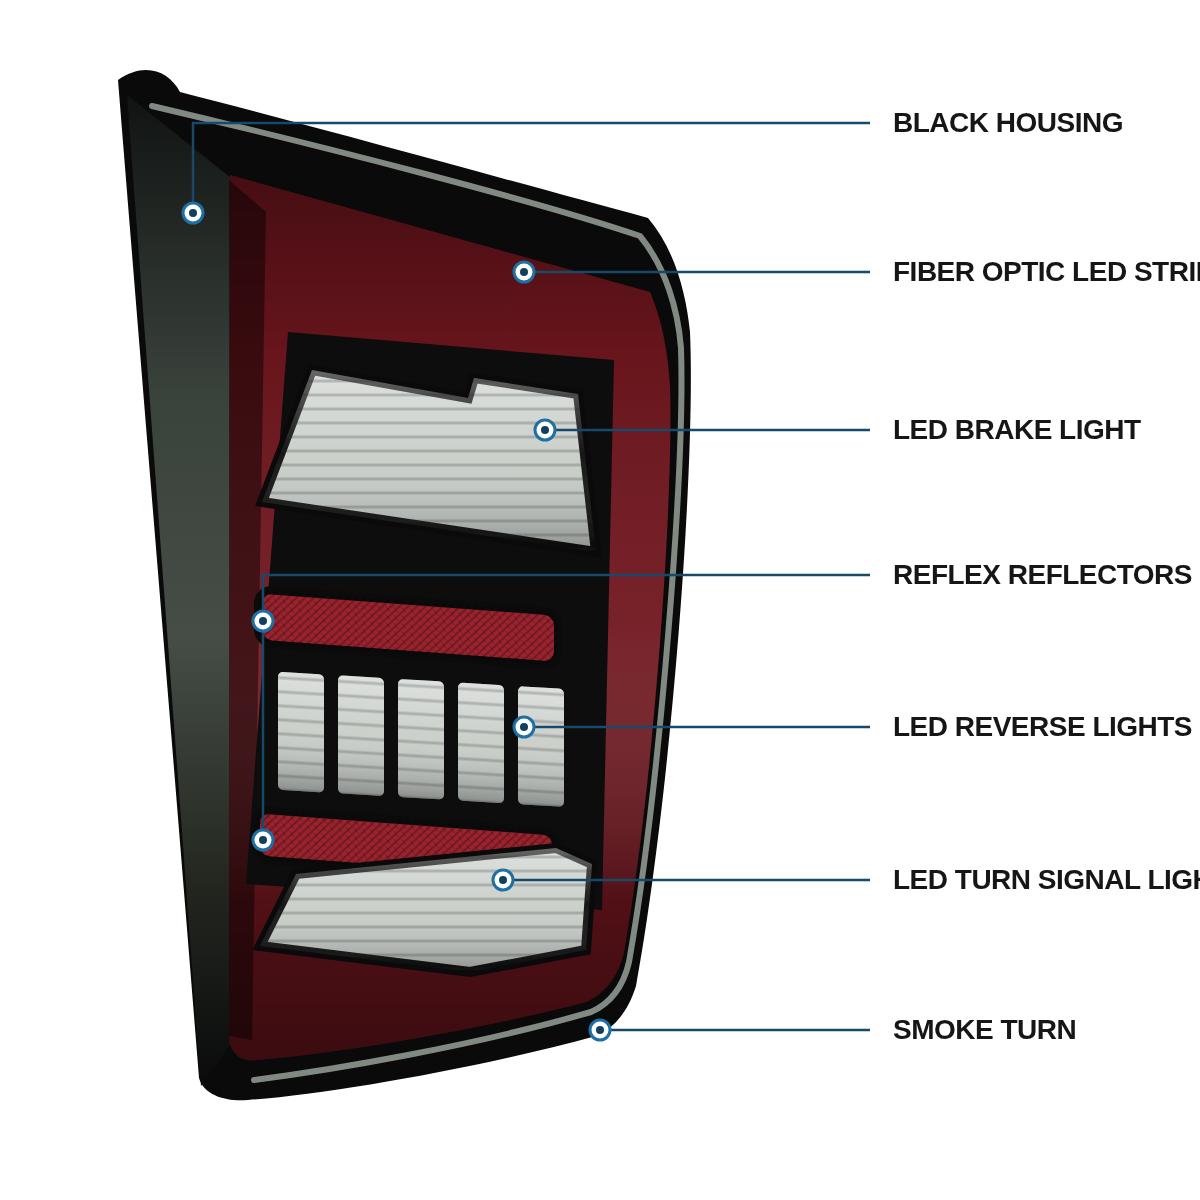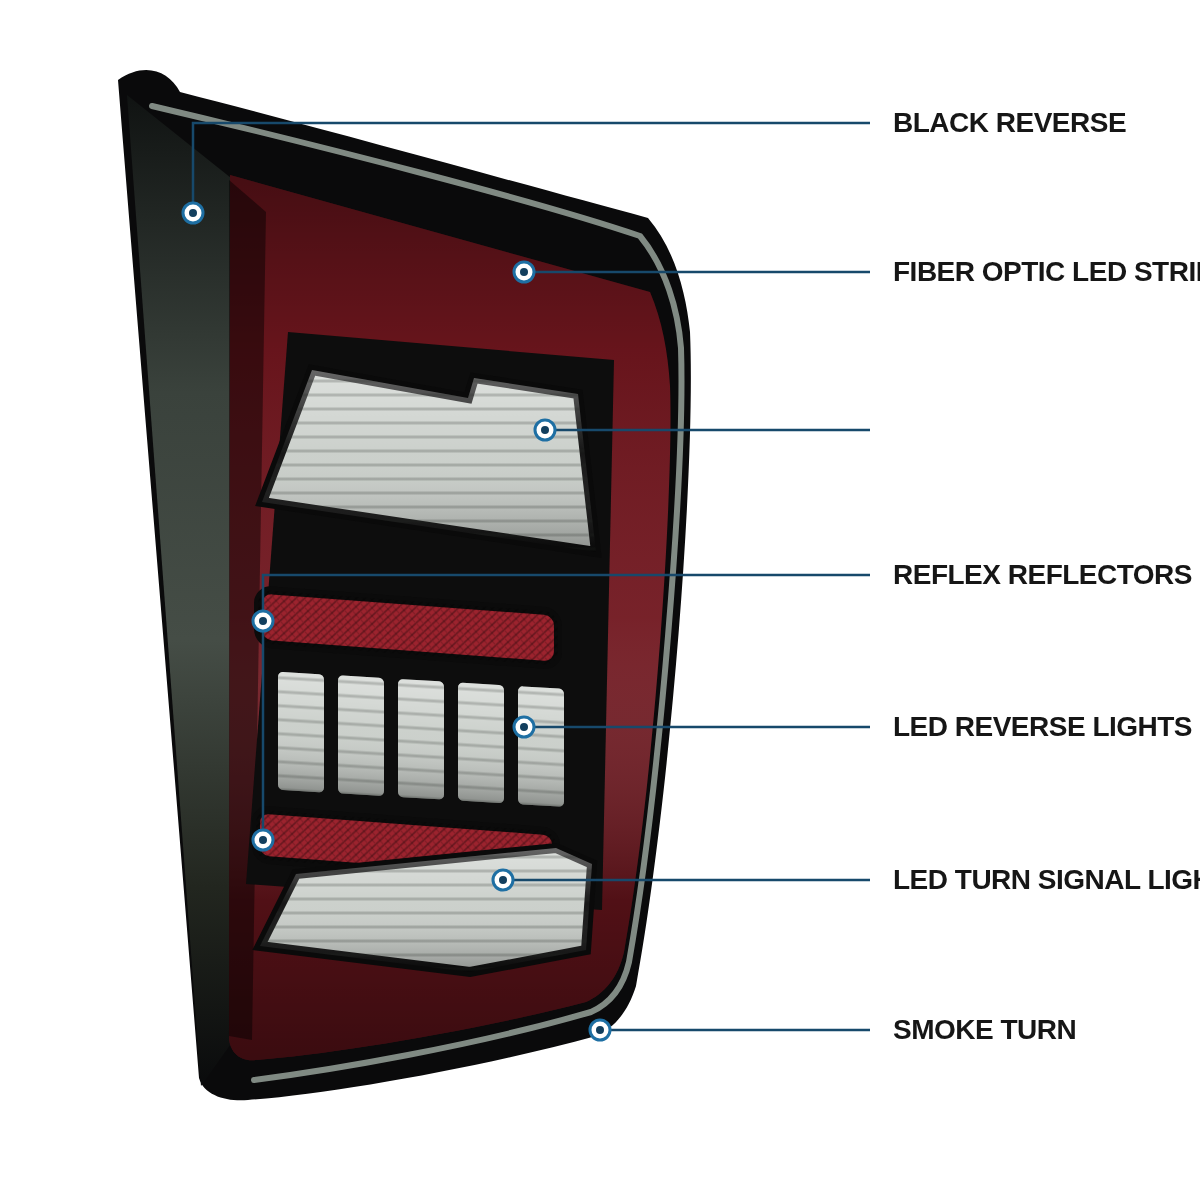--- a/index.html
+++ b/index.html
@@ -130,20 +130,21 @@
       <circle cx="524" cy="272" r="4"></circle>
       <circle cx="545" cy="430" r="4"></circle>
       <circle cx="263" cy="621" r="4"></circle>
       <circle cx="263" cy="840" r="4"></circle>
       <circle cx="524" cy="727" r="4"></circle>
       <circle cx="503" cy="880" r="4"></circle>
       <circle cx="600" cy="1030" r="4"></circle>
     </g>
   </svg>
 
-  <div class="callout-label" style="top:123px">BLACK REVERSE</div>
+  <div class="callout-label" style="top:123px">BLACK HOUSING</div>
   <div class="callout-label" style="top:272px">FIBER OPTIC LED STRIP</div>
+  <div class="callout-label" style="top:430px">LED BRAKE LIGHT</div>
   <div class="callout-label" style="top:727px">LED REVERSE LIGHTS</div>
   <div class="callout-label" style="top:575px">REFLEX REFLECTORS</div>
   <div class="callout-label" style="top:880px">LED TURN SIGNAL LIGHT</div>
   <div class="callout-label" style="top:1030px">SMOKE TURN</div>
 
 </div>
 
 </body></html>

